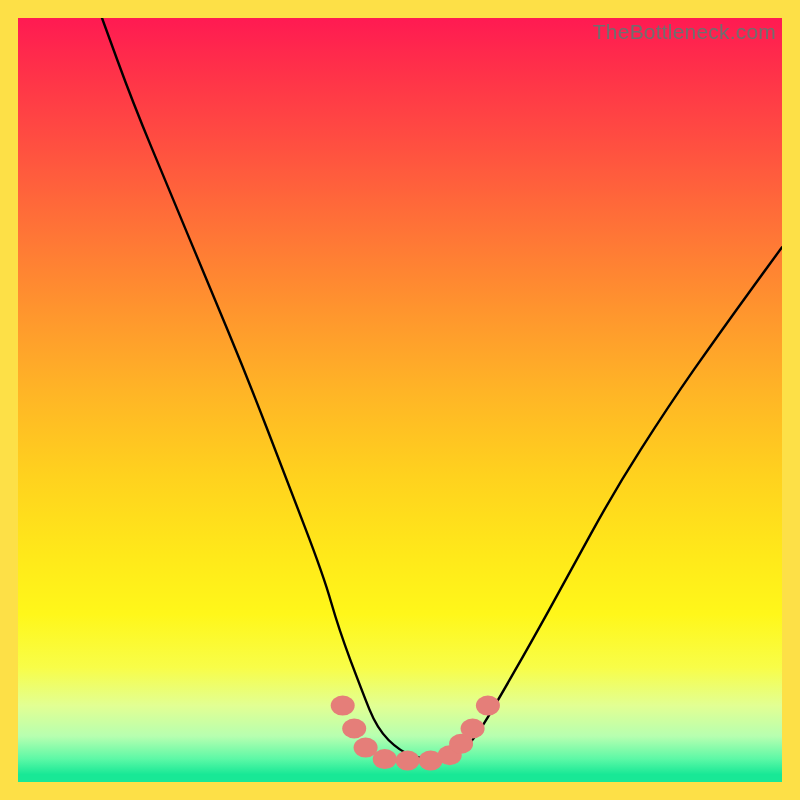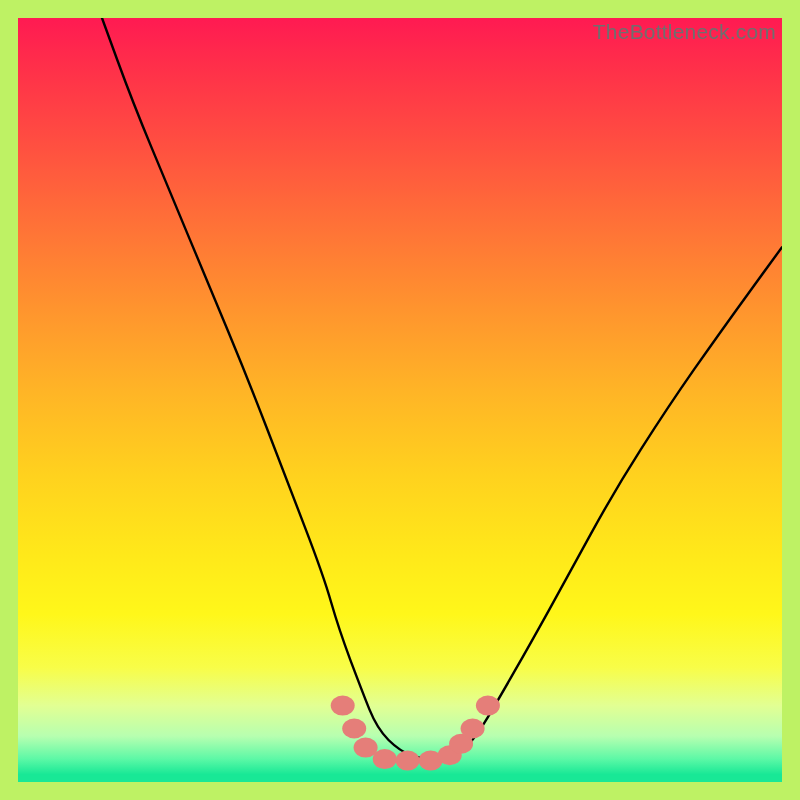--- a/index.html
+++ b/index.html
@@ -8,21 +8,21 @@
     width: 800px;
     height: 800px;
     background: #000000;
     overflow: hidden;
     font-family: Arial, Helvetica, sans-serif;
   }
   .stage {
     position: relative;
     width: 800px;
     height: 800px;
-    background: #bef264;
+    background: #fde047;
   }
   .plot {
     position: absolute;
     left: 18px;
     top: 18px;
     width: 764px;
     height: 764px;
     overflow: hidden;
   }
   .grad {

